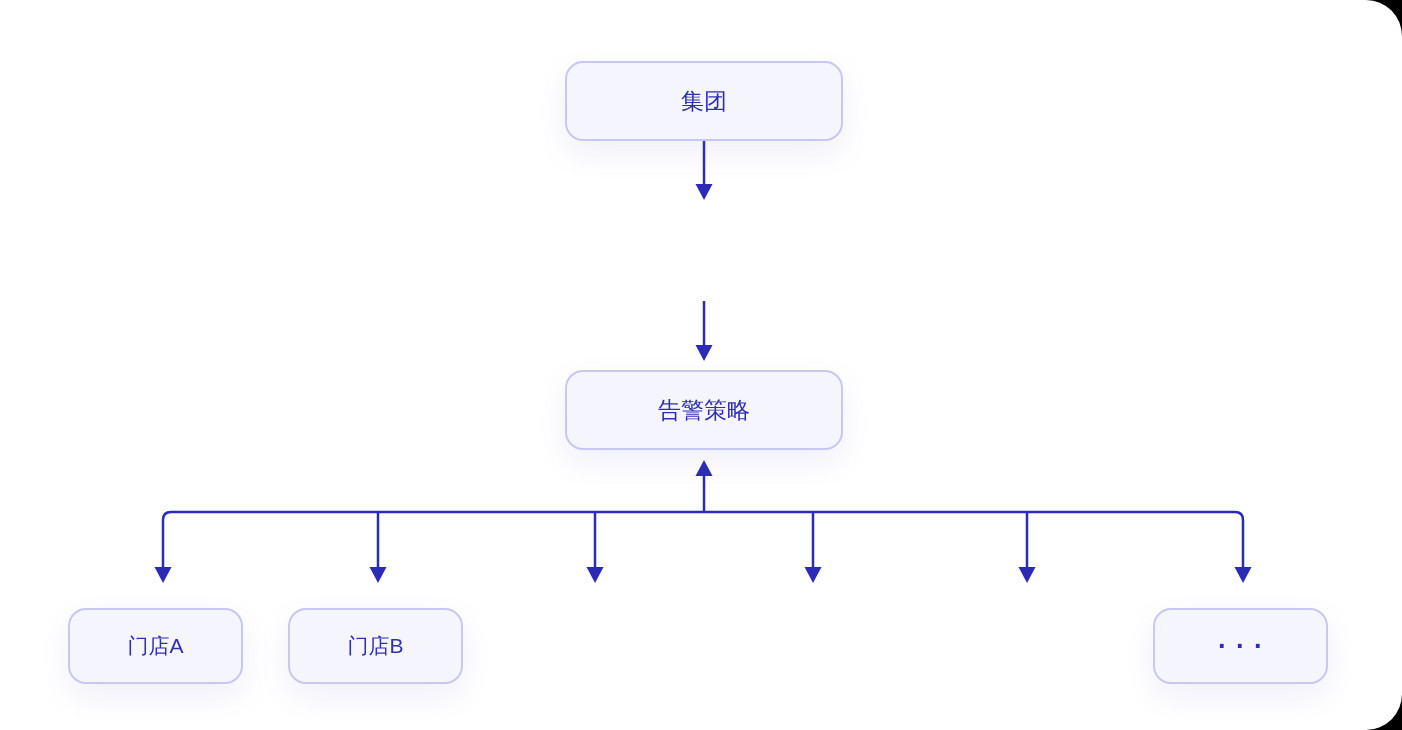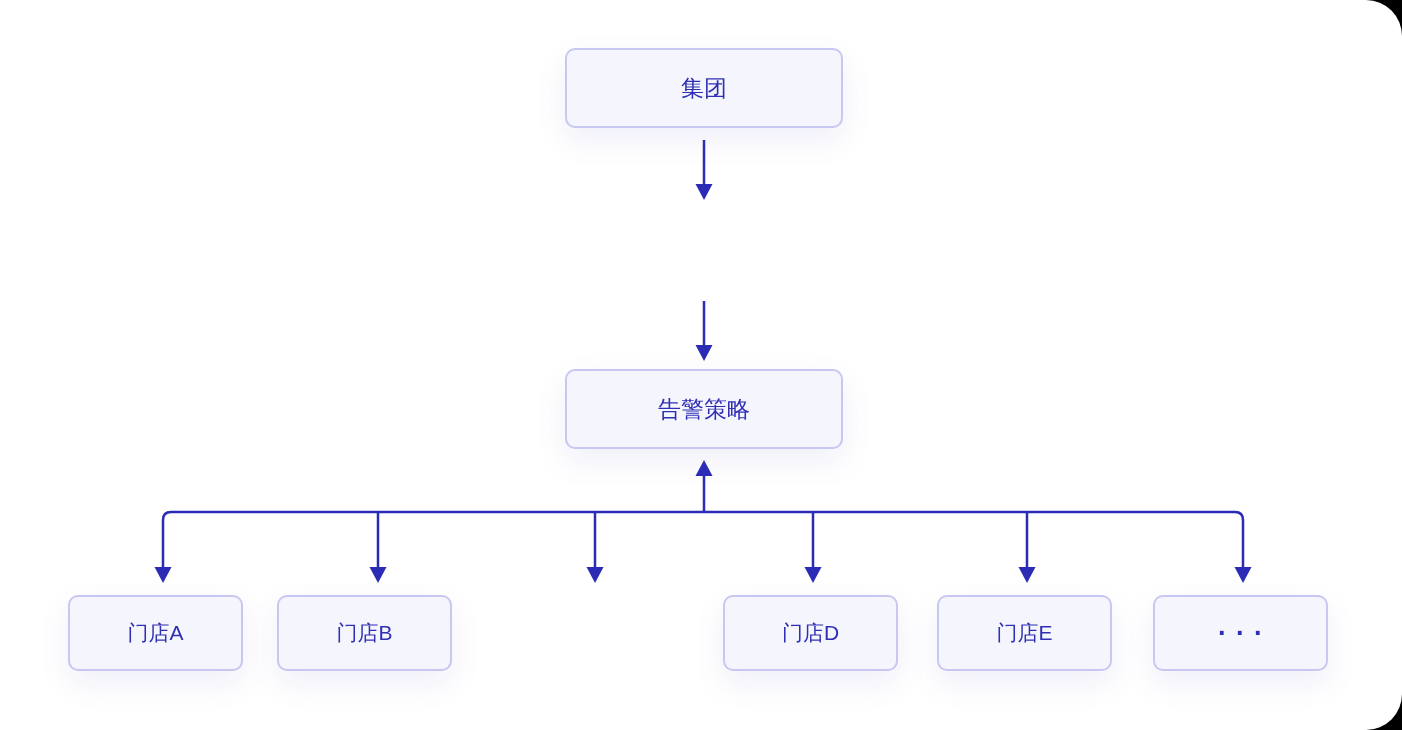--- a/index.html
+++ b/index.html
@@ -8,24 +8,25 @@
     border-radius:0 36px 36px 0;overflow:hidden;
     font-family:"Liberation Sans","DejaVu Sans",sans-serif;
   }
   .connectors{position:absolute;left:0;top:0;width:1402px;height:730px;}
   .connectors path{fill:none;stroke:var(--accent,#2b2bb5);stroke-width:2.5px;}
   .connectors polygon{fill:var(--accent,#2b2bb5);stroke:none;}
   .node{
     position:absolute;display:flex;align-items:center;justify-content:center;
     background:var(--node-bg,#f5f5fe);
     border:2px solid var(--node-border,#c7c7f1);
-    border-radius:10px;
+    border-radius:18px;
     color:var(--node-text,#2f2fb4);
     box-shadow:0 12px 30px rgba(99,99,199,0.10);
     box-sizing:border-box;
+    margin-top:13px;
   }
   .node.main{left:565px;width:278px;height:80px;font-size:23px;}
   .node.store{top:595px;width:175px;height:76px;font-size:21px;}
   .node.ellipsis span{font-size:27px;font-weight:700;letter-spacing:9px;text-indent:9px;}
 </style>
 </head>
 <body>
 
 <div class="canvas">
 
@@ -53,38 +54,32 @@
     <polygon points="804.5,567 821.5,567 813,583"></polygon>
     <polygon points="1018.5,567 1035.5,567 1027,583"></polygon>
     <polygon points="1234.5,567 1251.5,567 1243,583"></polygon>
   </svg>
 
   <div class="node main" style="top:48px;">
     <span>集团</span>
   </div>
 
 
-  <div class="node main" style="top:369px;text-align:right;">
+  <div class="node main" style="top:357px;text-align:right;">
     <span>告警策略</span>
   </div>
 
   <div class="node store" style="left:68px;">
     <span>门店A</span>
   </div>
 
-  <div class="node store" style="left:277px;">
+  <div class="node store" style="left:288px;">
     <span>门店B</span>
   </div>
 
 
-  <div class="node store" style="left:723px;">
-    <span>门店D</span>
-  </div>
 
-  <div class="node store" style="left:937px;">
-    <span>门店E</span>
-  </div>
 
   <div class="node store ellipsis" style="left:1153px;">
     <span>···</span>
   </div>
 
 </div>
 
 </body></html>

